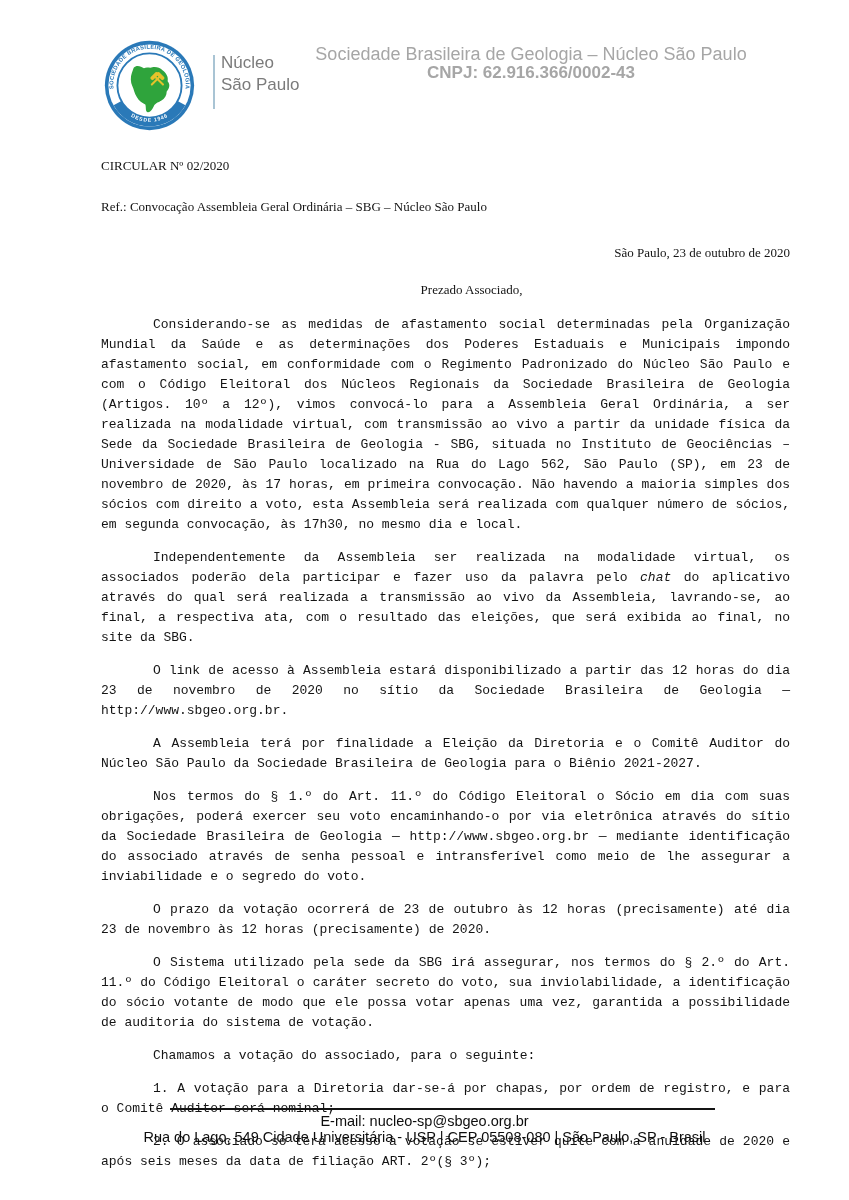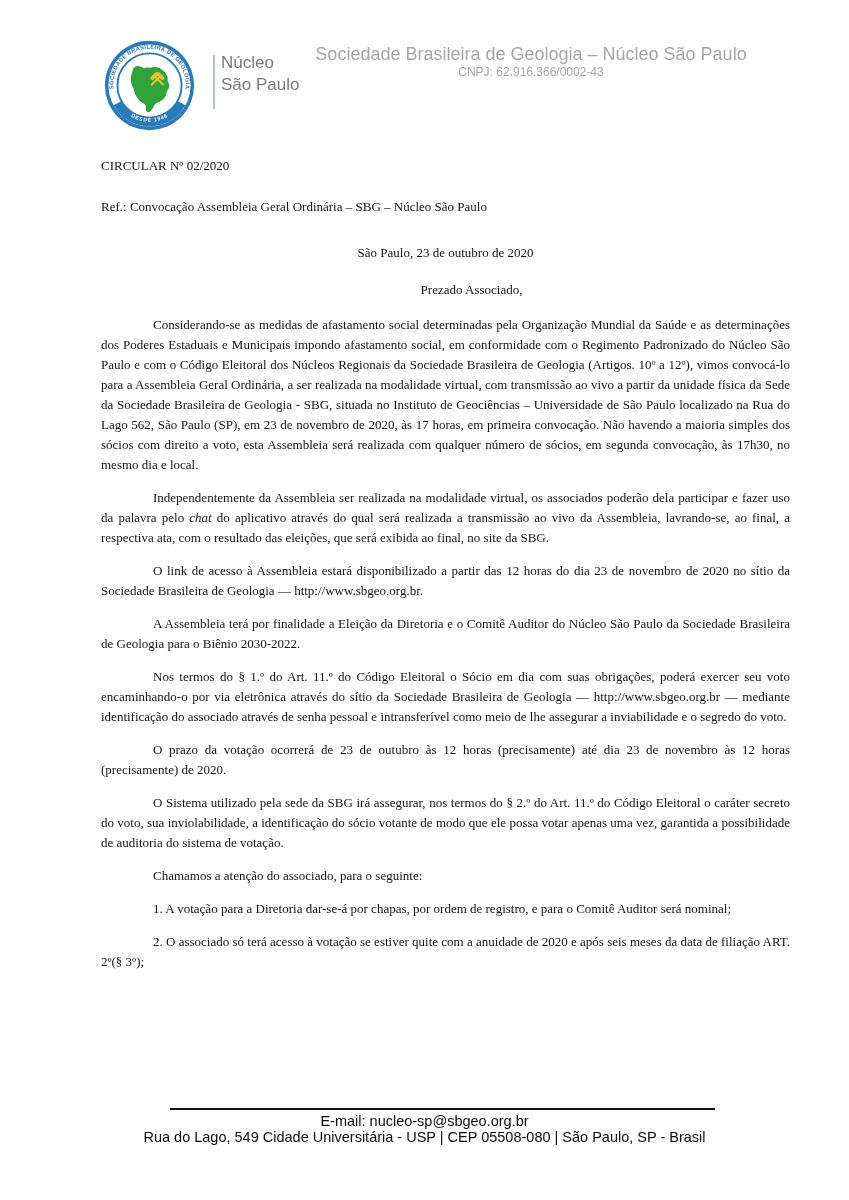--- a/index.html
+++ b/index.html
@@ -17,33 +17,33 @@
   .unit-name {
     position:absolute; left:221px; top:52px;
     font-family:"Liberation Sans", sans-serif; font-size:17px; line-height:22px; color:#7b7b7b;
   }
   .org-block {
     position:absolute; left:300px; top:45px; width:462px; text-align:center;
     font-family:"Liberation Sans", sans-serif; color:#a6a6a6;
   }
   .org-line1 { font-size:18px; line-height:19px; }
   .org-line2 { font-size:13.5px; line-height:17px; letter-spacing:-0.2px; }
-  .org-line3 { font-size:12px; line-height:17px; }
+  .org-line3 { font-size:17px; line-height:17px;font-weight:bold; }
 
   
   .letter {
     position:absolute; top:156px; left:101px; width:689px;
     font-size:13px; line-height:20px;
   }
   .line { margin-bottom:13px; }
   .circular { margin-bottom:21px; }
   .reference { margin-bottom:26px; }
-  .dateline { text-align:center; margin-bottom:17px; }
+  .dateline { text-align:right; margin-bottom:17px; }
   .salutation { text-indent:52px; margin-bottom:15px;text-align:center; }
-  .para { text-align:justify; text-indent:52px; margin-bottom:13px; }
+  .para { text-align:justify; text-indent:52px; margin-bottom:13px;font-family:Liberation Mono, monospace; }
   .para i { font-style:italic;margin-top:39px; }
 
   
   .footer {
     position:absolute; top:1108px; left:0; right:0; text-align:center;
     font-family:"Liberation Sans", sans-serif; font-size:14.5px; line-height:16px; color:#0d0d0d;
   }
   .footer-rule { width:545px; height:0; border-top:2px solid #141414; margin:0 auto 3px; transform:translateX(18px); }
 </style>
 </head>
@@ -103,29 +103,29 @@
     <div class="line dateline">São Paulo, 23 de outubro de 2020</div>
 
     <div class="line salutation">Prezado Associado,</div>
 
     <p class="para">Considerando-se as medidas de afastamento social determinadas pela Organização Mundial da Saúde e as determinações dos Poderes Estaduais e Municipais impondo afastamento social, em conformidade com o Regimento Padronizado do Núcleo São Paulo e com o Código Eleitoral dos Núcleos Regionais da Sociedade Brasileira de Geologia (Artigos. 10º a 12º), vimos convocá-lo para a Assembleia Geral Ordinária, a ser realizada na modalidade virtual, com transmissão ao vivo a partir da unidade física da Sede da Sociedade Brasileira de Geologia - SBG, situada no Instituto de Geociências – Universidade de São Paulo localizado na Rua do Lago 562, São Paulo (SP), em 23 de novembro de 2020, às 17 horas, em primeira convocação. Não havendo a maioria simples dos sócios com direito a voto, esta Assembleia será realizada com qualquer número de sócios, em segunda convocação, às 17h30, no mesmo dia e local.</p>
 
     <p class="para"><span>Independentemente da Assembleia ser realizada na modalidade virtual,  os associados poderão dela participar e fazer uso da palavra pelo </span><i>chat</i><span> do aplicativo através do qual será realizada a transmissão ao vivo da Assembleia, lavrando-se, ao final, a respectiva ata, com o resultado das eleições, que será exibida ao final, no site da SBG.</span></p>
 
     <p class="para">O link de acesso à Assembleia estará disponibilizado a partir das 12 horas do dia 23 de novembro de 2020 no sítio da Sociedade Brasileira de Geologia — http://www.sbgeo.org.br.</p>
 
-    <p class="para">A Assembleia terá por finalidade a Eleição da Diretoria e o Comitê Auditor do Núcleo São Paulo da Sociedade Brasileira de Geologia para o Biênio 2030-2022.</p>
+    <p class="para">A Assembleia terá por finalidade a Eleição da Diretoria e o Comitê Auditor do Núcleo São Paulo da Sociedade Brasileira de Geologia para o Biênio 2021-2027.</p>
 
     <p class="para">Nos termos do § 1.º do Art. 11.º do Código Eleitoral o Sócio em dia com suas obrigações, poderá exercer seu voto encaminhando-o por via eletrônica através do sítio da Sociedade Brasileira de Geologia — http://www.sbgeo.org.br — mediante identificação do associado através de senha pessoal e intransferível como meio de lhe assegurar a inviabilidade e o segredo do voto.</p>
 
     <p class="para">O prazo da votação ocorrerá de 23 de outubro às 12 horas (precisamente) até dia 23 de novembro às 12 horas (precisamente) de 2020.</p>
 
     <p class="para">O Sistema utilizado pela sede da SBG irá assegurar, nos termos do § 2.º do Art. 11.º do Código Eleitoral o caráter secreto do voto, sua inviolabilidade, a identificação do sócio votante de modo que ele possa votar apenas uma vez, garantida a possibilidade de auditoria do sistema de votação.</p>
 
-    <p class="para">Chamamos a atenção do associado, para o seguinte:</p>
+    <p class="para">Chamamos a votação do associado, para o seguinte:</p>
 
     <p class="para">1. A votação para a Diretoria dar-se-á por chapas, por ordem de registro, e para o Comitê Auditor será nominal;</p>
 
     <p class="para">2. O associado só terá acesso à votação se estiver quite com a anuidade de 2020 e após seis meses da data de filiação ART. 2º(§ 3º);</p>
   </div>
 
   <div class="footer">
     <div class="footer-rule"></div>
     <div>E-mail: nucleo-sp@sbgeo.org.br</div>
     <div>Rua do Lago, 549 Cidade Universitária - USP | CEP 05508-080 | São Paulo, SP - Brasil</div>

